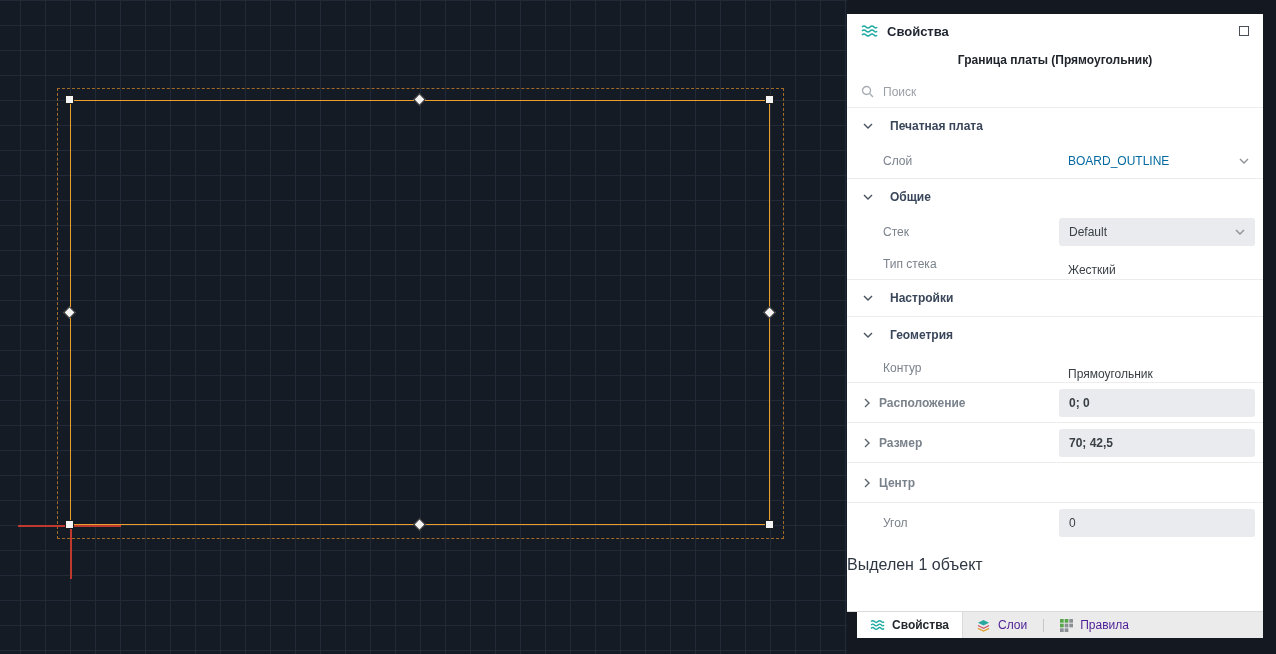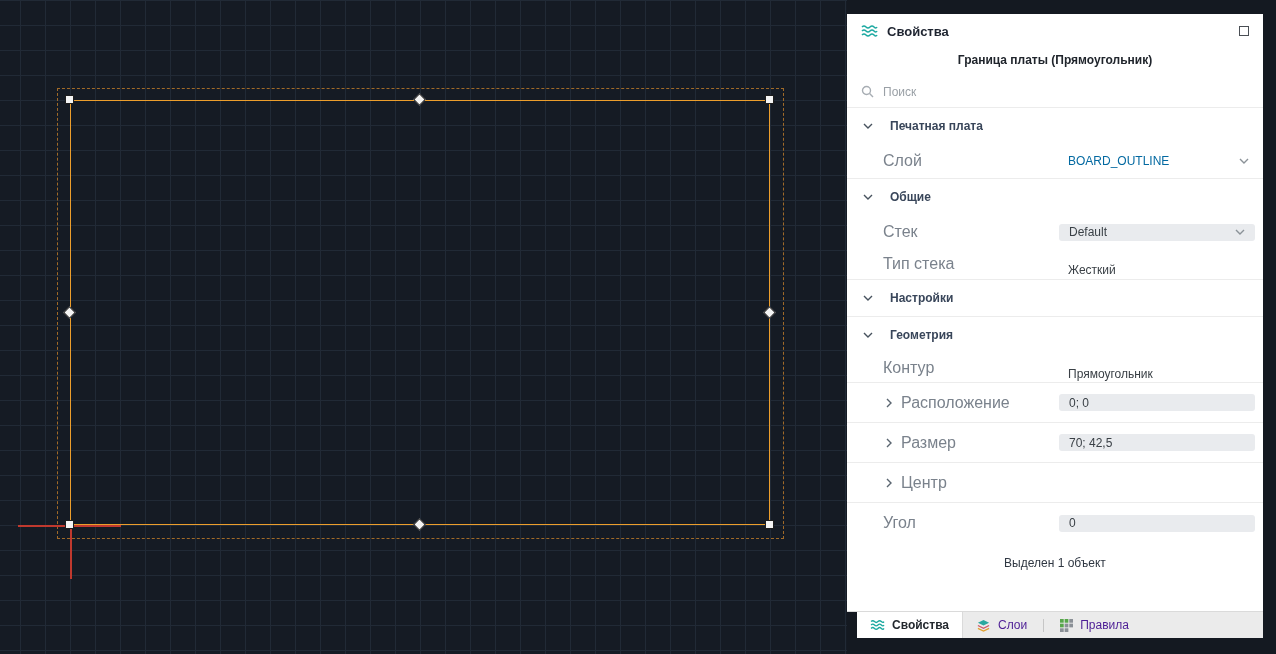--- a/index.html
+++ b/index.html
@@ -57,39 +57,39 @@
   .p-search input { border:none; outline:none; flex:1; font-size:12px; color:#333;
                     font-family:"Liberation Sans", sans-serif; background:transparent; }
   .p-search input::placeholder { color:#9aa0a6; }
 
   .section + .section { border-top:1px solid #ececec; }
   .sec-h { height:36px; display:flex; align-items:center; gap:17px; padding:0 16px; cursor:pointer; }
   .sec-h .t { font-size:12px; font-weight:bold; color:#39465a; }
 
   .prow { position:relative; display:flex; align-items:center; padding-left:36px; }
   .prow.h34 { height:34px; } .prow.h30 { height:30px; } .prow.h40 { height:40px; }
-  .prow.expandable { padding-left:39px; gap:9px; }
-  .plabel { font-size:16px; color:#7a828c; }
+  .prow.expandable { padding-left:17px; gap:9px;font-weight:bold; }
+  .plabel { font-size:12px; color:#7a828c; }
 
   .pval-text  { position:absolute; left:221px; font-size:12px; color:#3a4046;margin-top:12px; }
   .pval-plain { position:absolute; left:212px; right:14px; display:flex;
                 align-items:center; justify-content:space-between; cursor:pointer; }
   .pval-plain .pvtext { padding-left:9px; font-size:12px; color:#0369a1; }
 
-  .ibox { position:absolute; left:212px; right:8px; height:17px;
+  .ibox { position:absolute; left:212px; right:8px; height:28px;
           background:#e9ebee; border-radius:3px;
           display:flex; align-items:center; justify-content:space-between;
           padding:0 10px; font-size:12px; color:#3a4046; cursor:pointer; }
 
   .chk { position:absolute; left:303px; width:14px; height:14px;
          background:#d7d9dc; border:1px solid #c4c6c9; border-radius:3px; cursor:pointer; }
 
   .geom .prow:not(:last-child) { border-bottom:1px solid #ececec; }
 
-  .p-status { margin-top:13px; text-align:center; font-size:12px; color:#2f3742; }
+  .p-status { margin-top:13px; font-size:16px; color:#2f3742; }
 
   .tabbar { position:absolute; left:0; right:0; bottom:0; height:27px;
             background:#ebebeb; border-top:1px solid #dadada;
             display:flex; align-items:stretch; }
   .tab-notch { width:10px; background:#141921; }
   .tab { display:flex; align-items:center; gap:7px; padding:0 13px;
          font-size:12px; color:#4c1d95; cursor:pointer; white-space:nowrap; }
   .tab.active { background:#ffffff; color:#23282e; font-weight:bold;
                 border-right:1px solid #dadada; }
   .tabsep { width:1px; height:13px; background:#c6c6c6; align-self:center; margin:0 3px; }

